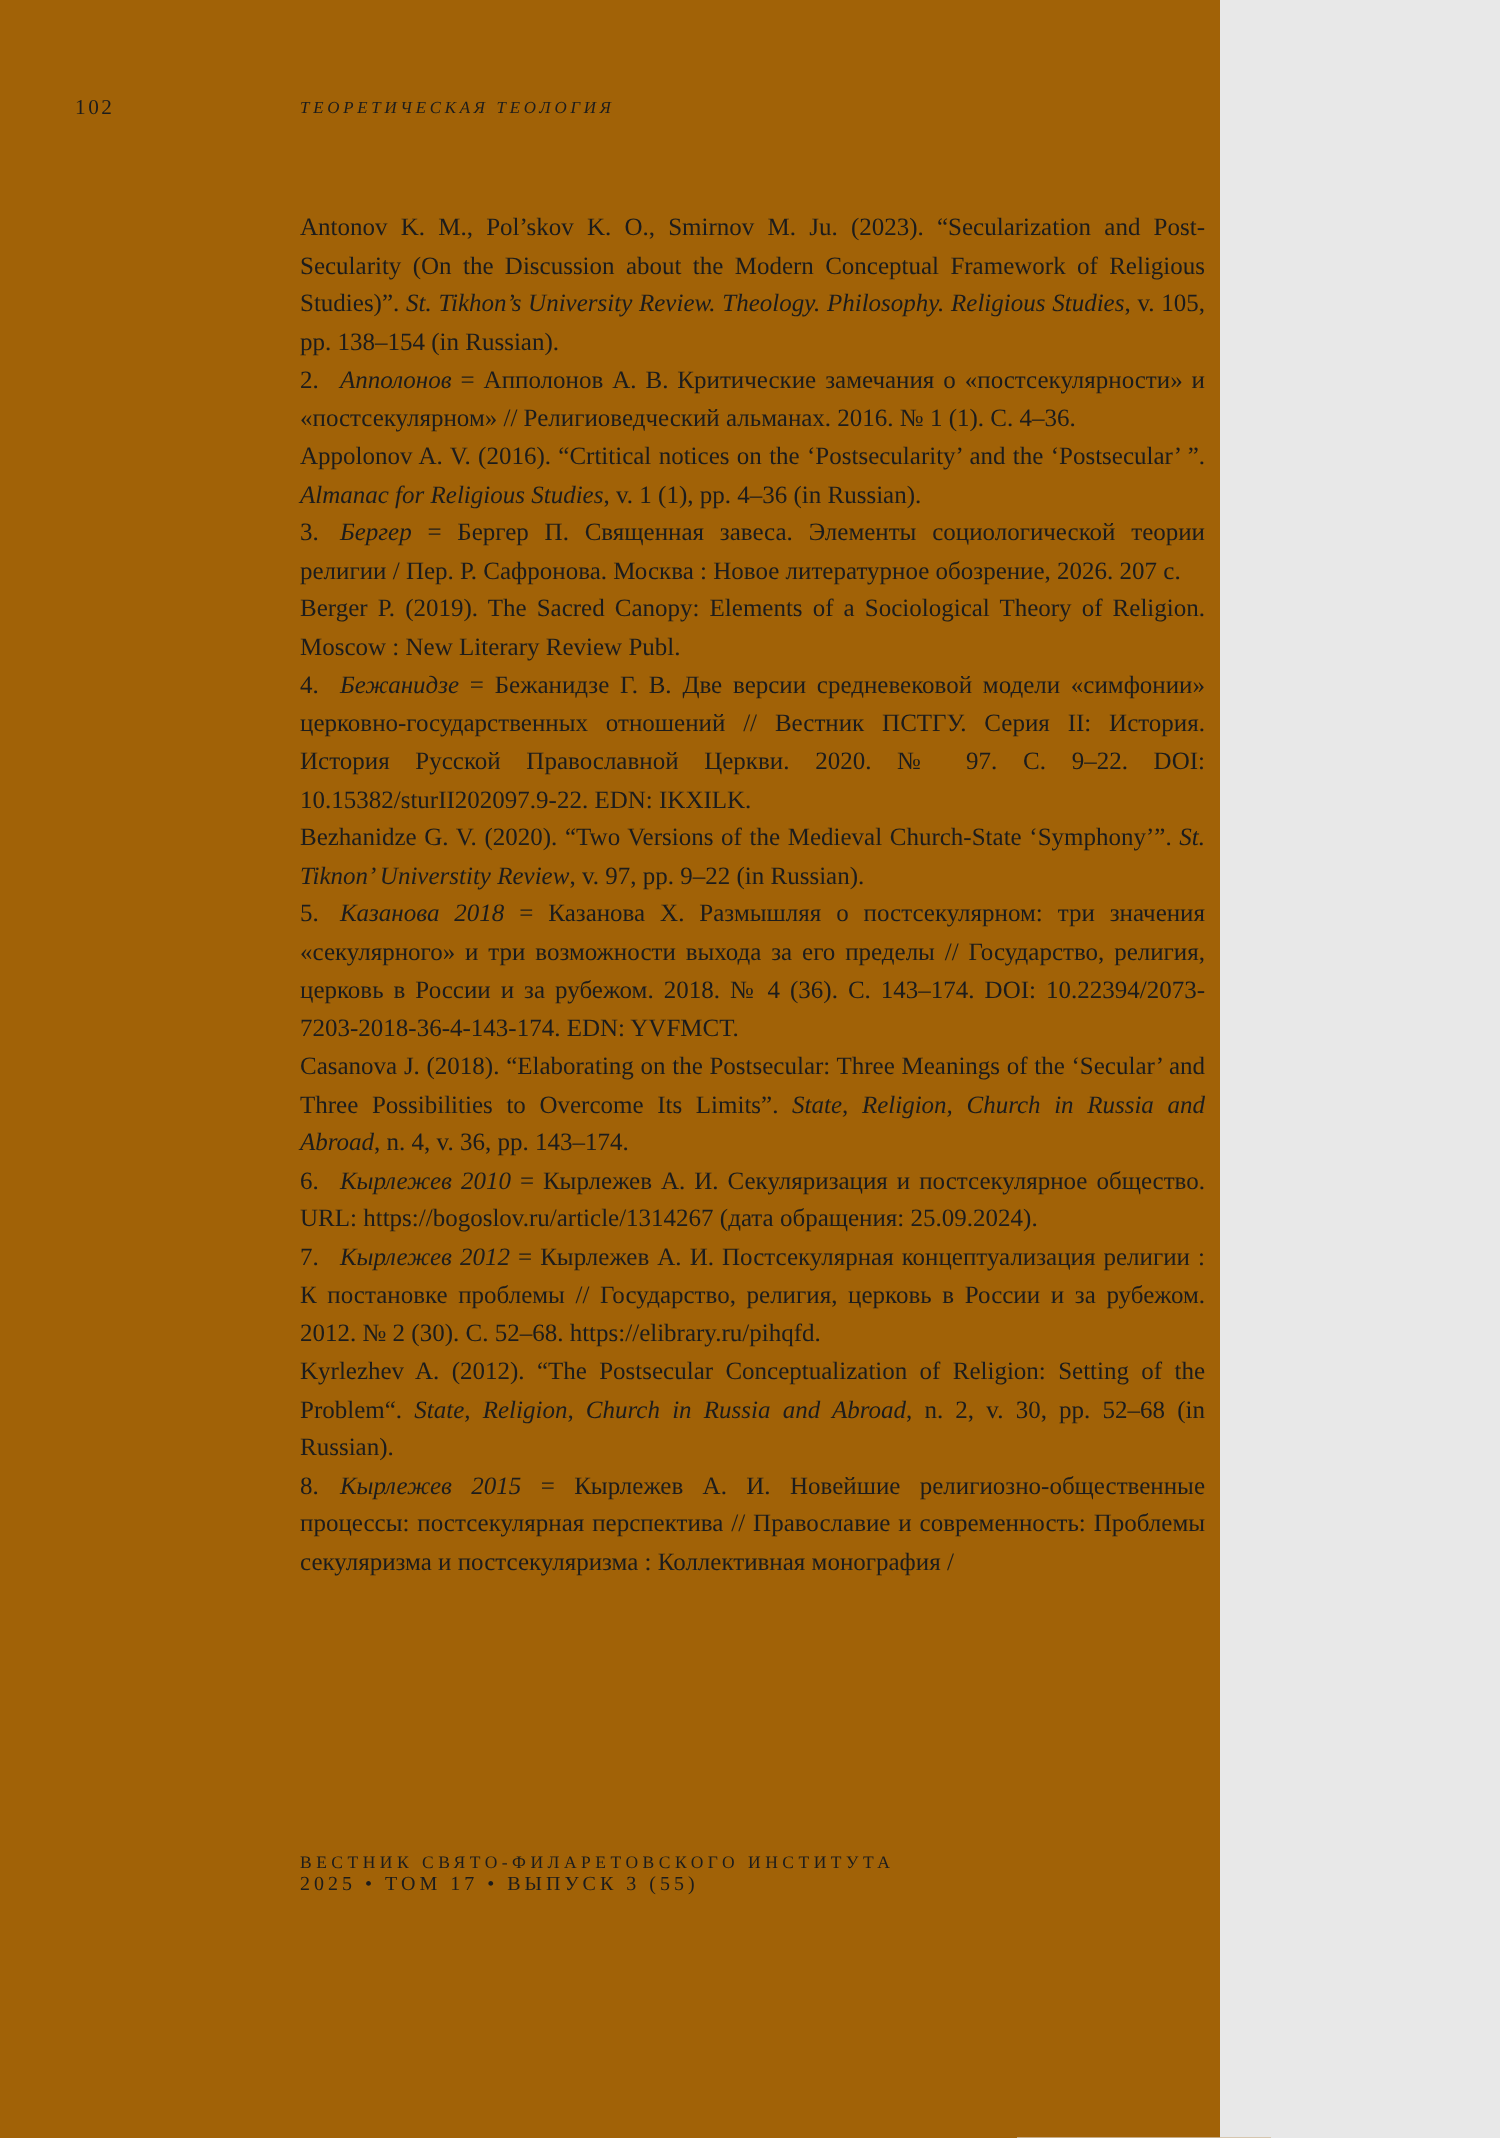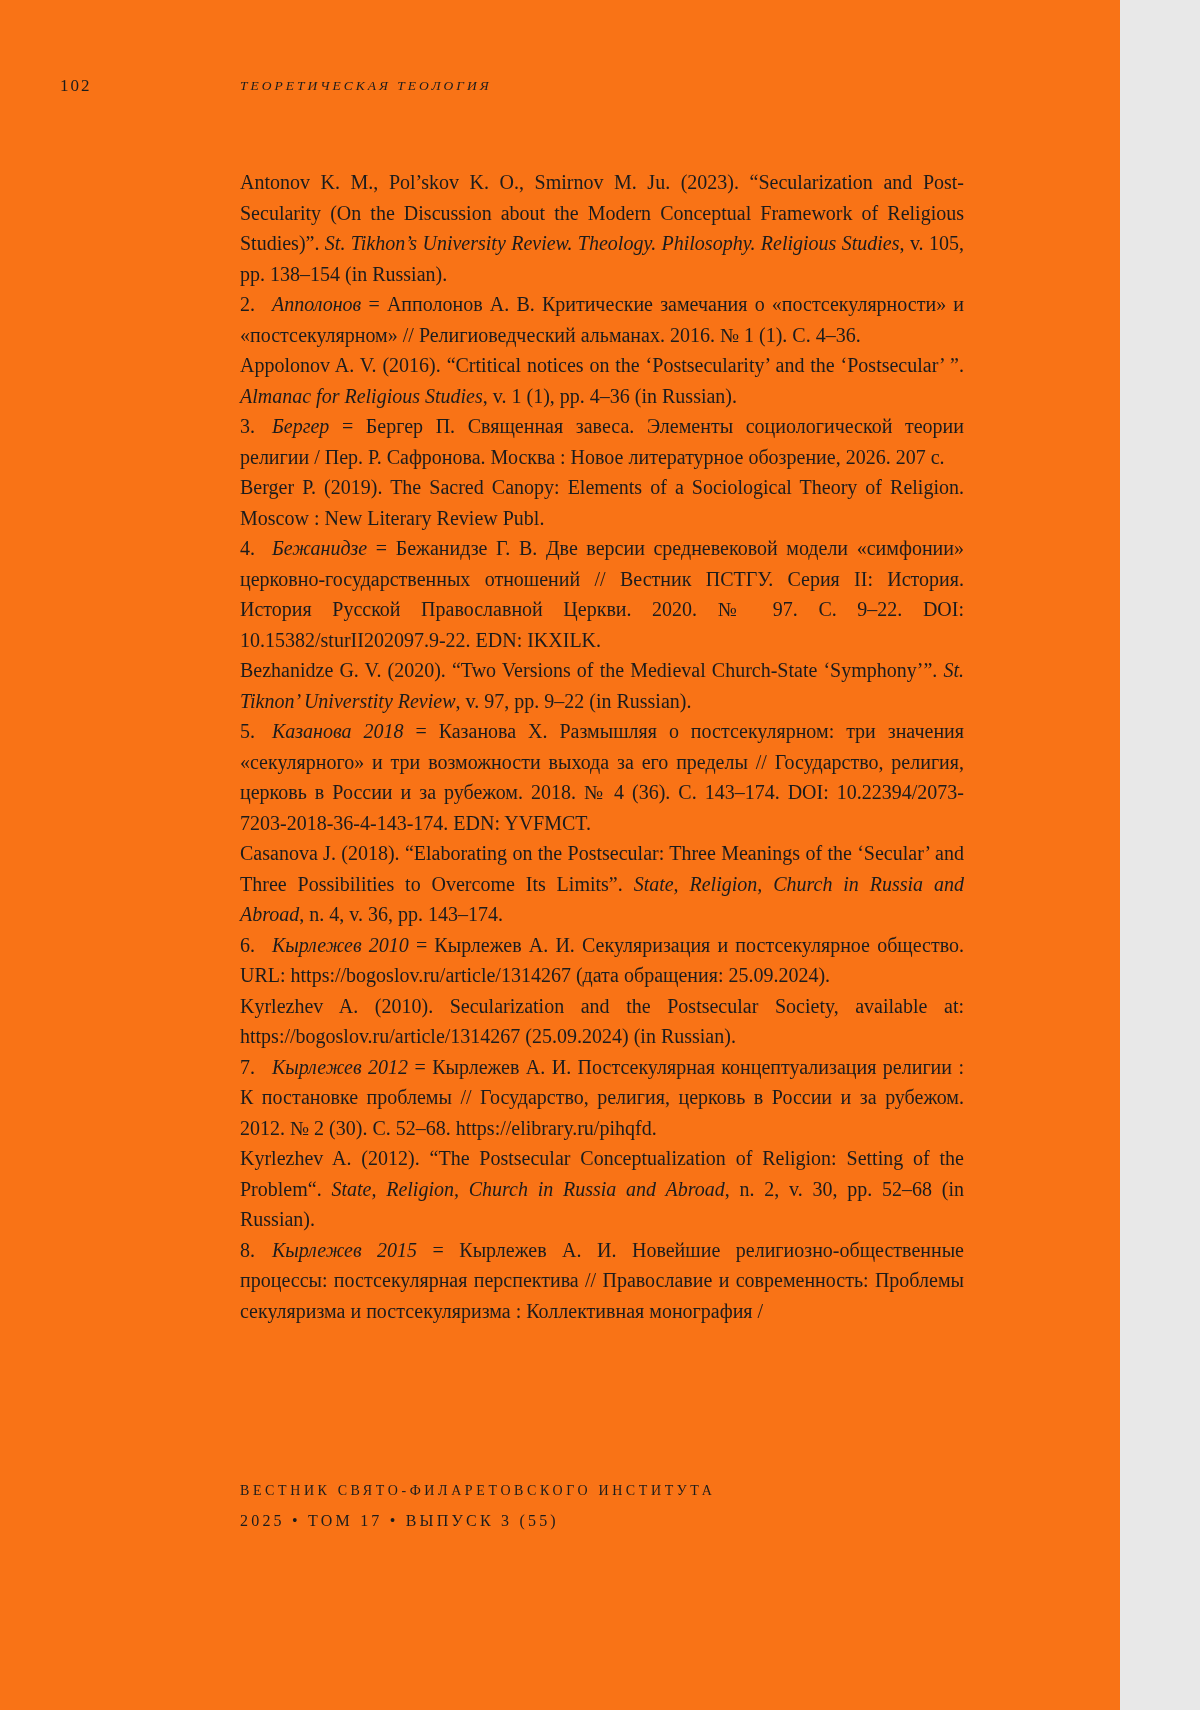--- a/index.html
+++ b/index.html
@@ -1,23 +1,23 @@
 <!DOCTYPE html>
 <html lang="ru"><head>
 <meta charset="utf-8">
 <style>
   * { margin: 0; padding: 0; box-sizing: border-box; }
   html, body { background: #e8e8e8; }
   body { font-family: "Liberation Serif", "DejaVu Serif", serif; }
 
   .page {
     position: relative;
-    width: 1120px;
+    width: 976px;
     height: 1710px;
-    background: #f97316;
+    background: #a16207;
     color: #1c1c1c;
     overflow: hidden;
   }
 
   
   .page-header { position: absolute; top: 76px; left: 0; width: 100%; }
   .page-number {
     position: absolute; left: 60px; top: 0;
     font-size: 17px; letter-spacing: 2px; color: #1c1c1c;
   }
@@ -43,21 +43,21 @@
   .references-list .num {
     display: inline-block;
     width: 32px;
   }
   .references-list .it { font-style: italic; }
 
   
   .page-footer { position: absolute; left: 240px; top: 1483px; }
   .footer-journal {
     font-size: 14px; letter-spacing: 3.6px; text-transform: uppercase;
-    color: #1c1c1c; margin-bottom: 13px;
+    color: #1c1c1c; 
   }
   .footer-issue {
     font-size: 16px; letter-spacing: 3.2px; text-transform: uppercase;
     color: #1c1c1c;
   }
 </style>
 </head>
 <body>
 
 <div class="page">
@@ -72,21 +72,20 @@
         <p class="ref translation"><span>Antonov K. M., Pol’skov K. O., Smirnov M. Ju. (2023). “Secularization and Post-Secularity (On the Discussion about the Modern Conceptual Framework of Religious Studies)”. </span><span class="it">St. Tikhon’s University Review. Theology. Philosophy. Religious Studies</span><span>, v. 105, pp. 138–154 (in Russian).</span></p>
         <p class="ref entry"><span class="num">2.</span><span class="it">Апполонов</span><span> = Апполонов А. В. Критические замечания о «постсекулярности» и «постсекулярном» // Религиоведческий альманах. 2016. № 1 (1). С. 4–36.</span></p>
         <p class="ref translation"><span>Appolonov A. V. (2016). “Crtitical notices on the ‘Postsecularity’ and the ‘Postsecular’ ”. </span><span class="it">Almanac for Religious Studies</span><span>, v. 1 (1), pp. 4–36 (in Russian).</span></p>
         <p class="ref entry"><span class="num">3.</span><span class="it">Бергер</span><span> = Бергер П. Священная завеса. Элементы социологической теории религии / Пер. Р. Сафронова. Москва : Новое литературное обозрение, 2026. 207 с.</span></p>
         <p class="ref translation"><span>Berger P. (2019). The Sacred Canopy: Elements of a Sociological Theory of Religion. Moscow : New Literary Review Publ.</span></p>
         <p class="ref entry"><span class="num">4.</span><span class="it">Бежанидзе</span><span> = Бежанидзе Г. В. Две версии средневековой модели «симфонии» церковно-государственных отношений // Вестник ПСТГУ. Серия II: История. История Русской Православной Церкви. 2020. № 97. С. 9–22. DOI: 10.15382/sturII202097.9-22. EDN: IKXILK.</span></p>
         <p class="ref translation"><span>Bezhanidze G. V. (2020). “Two Versions of the Medieval Church-State ‘Symphony’”. </span><span class="it">St. Tiknon’ Universtity Review</span><span>, v. 97, pp. 9–22 (in Russian).</span></p>
         <p class="ref entry"><span class="num">5.</span><span class="it">Казанова 2018</span><span> = Казанова Х. Размышляя о постсекулярном: три значения «секулярного» и три возможности выхода за его пределы // Государство, религия, церковь в России и за рубежом. 2018. № 4 (36). С. 143–174. DOI: 10.22394/2073-7203-2018-36-4-143-174. EDN: YVFMCT.</span></p>
         <p class="ref translation"><span>Casanova J. (2018). “Elaborating on the Postsecular: Three Meanings of the ‘Secular’ and Three Possibilities to Overcome Its Limits”. </span><span class="it">State, Religion, Church in Russia and Abroad</span><span>, n. 4, v. 36, pp. 143–174.</span></p>
         <p class="ref entry"><span class="num">6.</span><span class="it">Кырлежев 2010</span><span> = Кырлежев А. И. Секуляризация и постсекулярное общество. URL: https://bogoslov.ru/article/1314267 (дата обращения: 25.09.2024).</span></p>
-        <p class="ref translation"><span>Kyrlezhev A. (2010). Secularization and the Postsecular Society, available at: https://bogoslov.ru/article/1314267 (25.09.2024) (in Russian).</span></p>
         <p class="ref entry"><span class="num">7.</span><span class="it">Кырлежев 2012</span><span> = Кырлежев А. И. Постсекулярная концептуализация религии : К постановке проблемы // Государство, религия, церковь в России и за рубежом. 2012. № 2 (30). С. 52–68. https://elibrary.ru/pihqfd.</span></p>
         <p class="ref translation"><span>Kyrlezhev A. (2012). “The Postsecular Conceptualization of Religion: Setting of the Problem“. </span><span class="it">State, Religion, Church in Russia and Abroad</span><span>, n. 2, v. 30, pp. 52–68 (in Russian).</span></p>
         <p class="ref entry"><span class="num">8.</span><span class="it">Кырлежев 2015</span><span> = Кырлежев А. И. Новейшие религиозно-общественные процессы: постсекулярная перспектива // Православие и современность: Проблемы секуляризма и постсекуляризма : Коллективная монография /</span></p>
       </div>
   </main>
 
   <footer class="page-footer">
     <div class="footer-journal">ВЕСТНИК СВЯТО-ФИЛАРЕТОВСКОГО ИНСТИТУТА</div>
     <div class="footer-issue">2025 • ТОМ 17 • ВЫПУСК 3 (55)</div>
   </footer>

